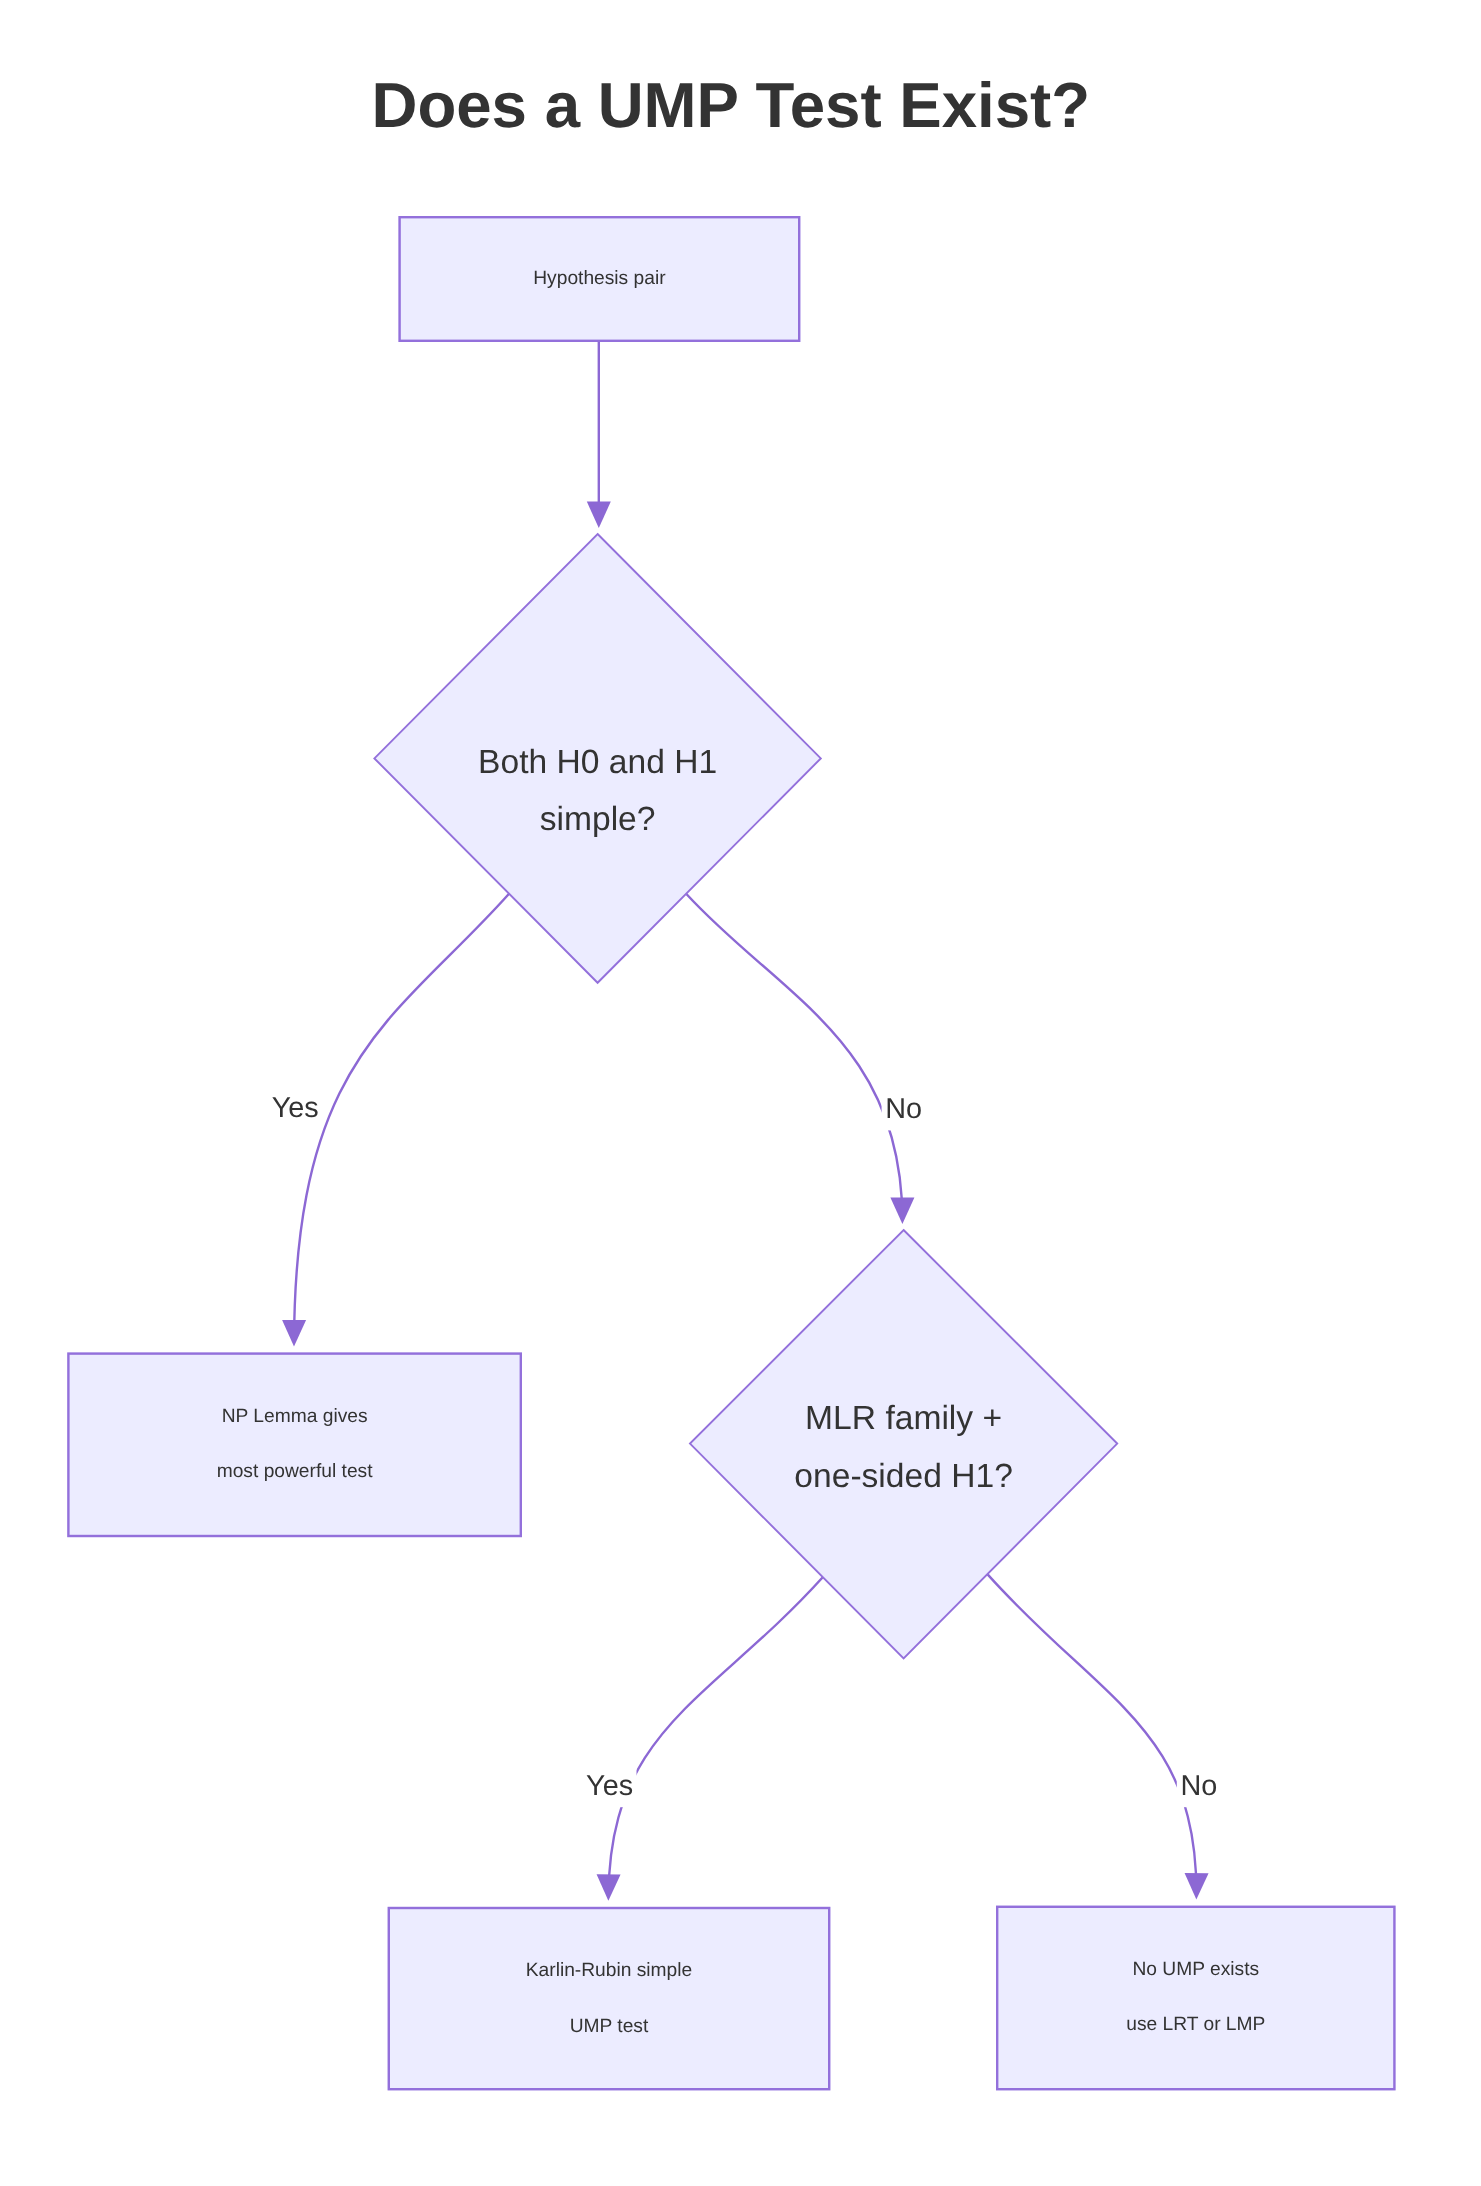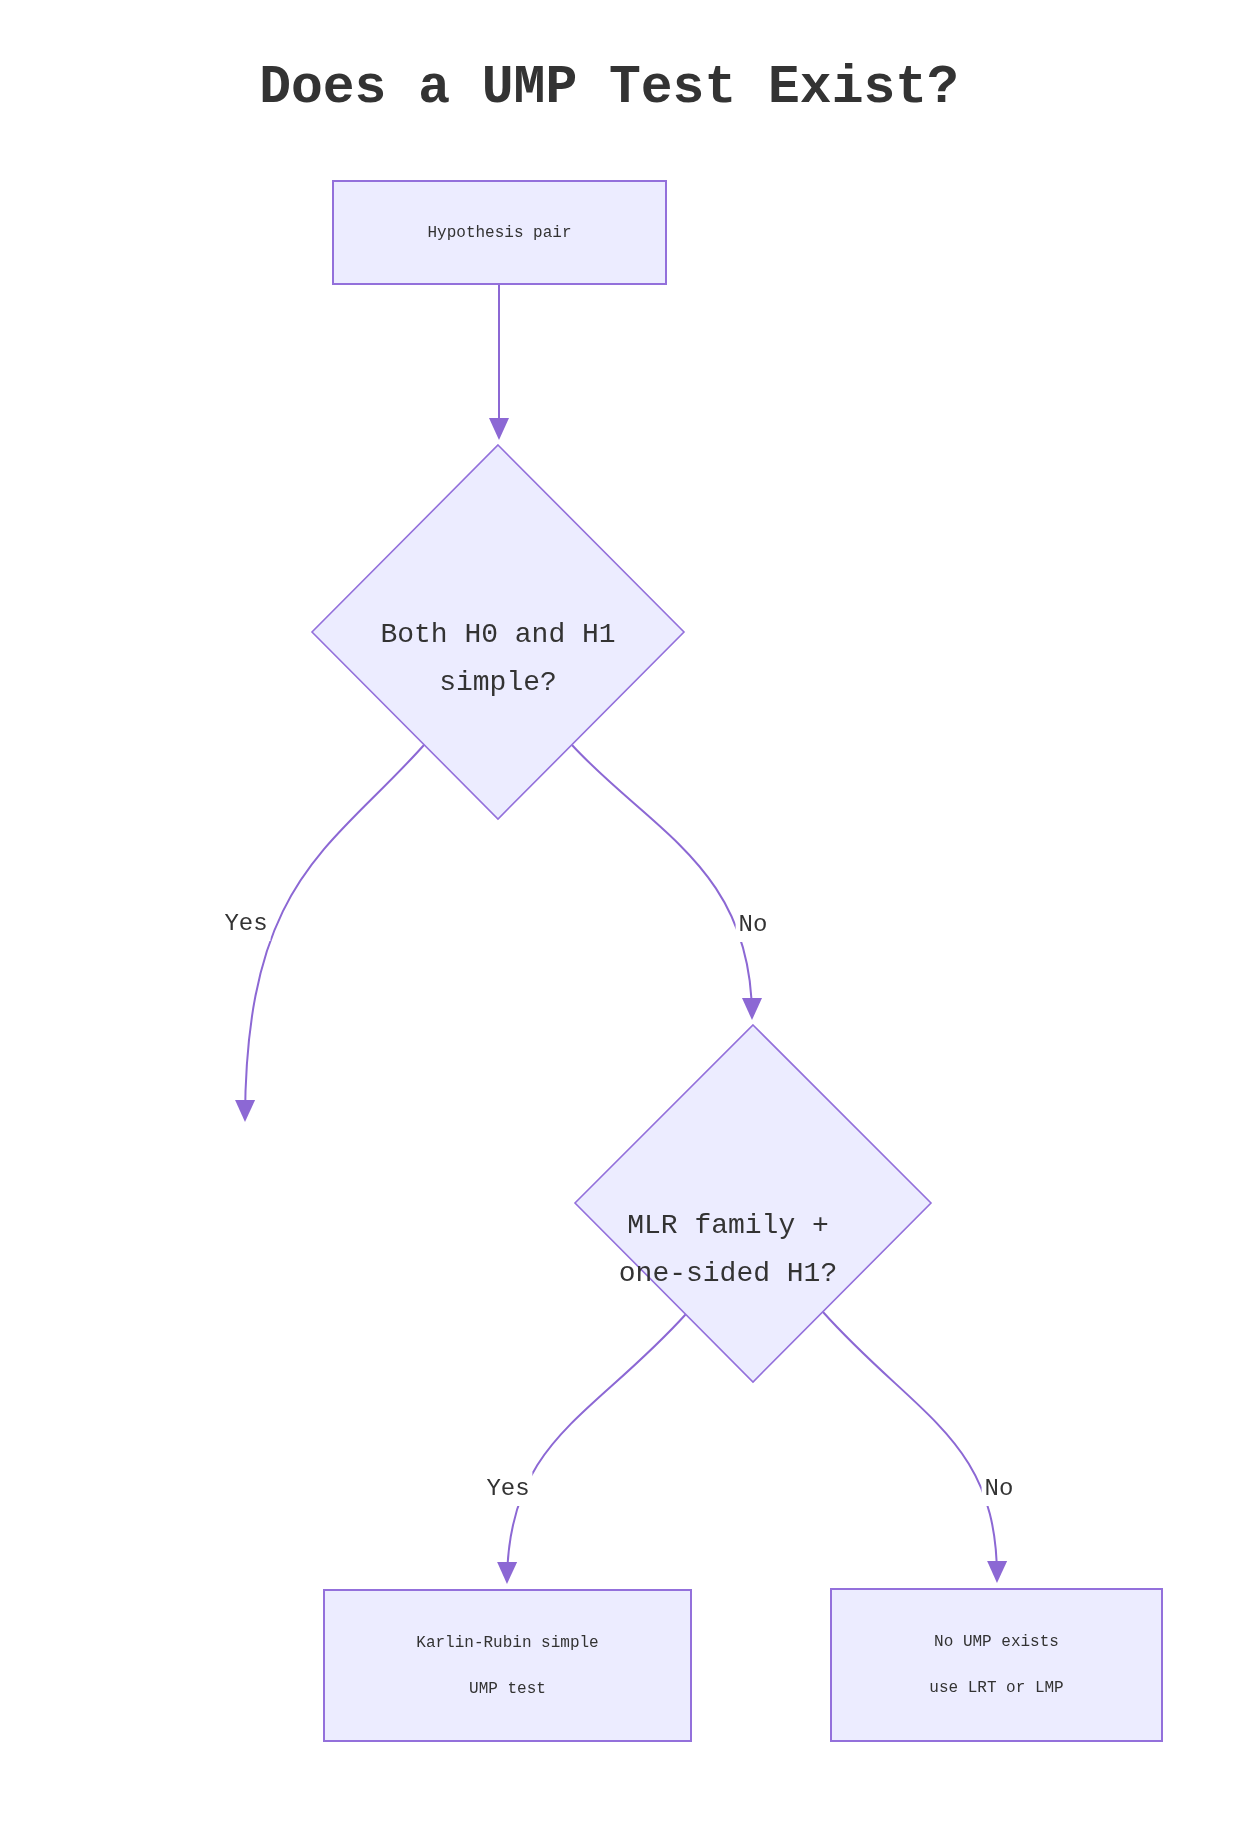--- a/index.html
+++ b/index.html
@@ -7,21 +7,21 @@
     --node-border:#9370DB;
     --edge:#8C68D4;
     --text:#333333;
     --bg:#FFFFFF;
   }
   html,body{margin:0;padding:0;background:var(--bg);}
   .canvas{
     position:relative;
     width:1222px;height:1822px;
     background:var(--bg);
-    font-family:Liberation Mono, monospace;
+    font-family:Liberation Sans, sans-serif;
     color:var(--text);
     overflow:hidden;
   }
   .title{
     position:absolute;
     left:0;top:58px;width:1218px;
     margin:0;
     text-align:center;
     font-size:53px;
     font-weight:700;
@@ -81,37 +81,41 @@
     <path class="edge-path" marker-end="url(#arrow)" d="M823,1312 C918,1418 998,1440 997,1580"></path>
 
     <polygon class="diamond" points="498,445 684,632 498,819 312,632"></polygon>
     <polygon class="diamond" points="753,1025 931,1203 753,1382 575,1203"></polygon>
   </svg>
 
   <div class="node-rect" style="left:332px;top:180px;width:335px;height:105px;">
     <span>Hypothesis pair</span>
   </div>
 
+  <div class="node-rect" style="left:56px;top:1127px;width:379px;height:154px;">
+    <span>NP Lemma gives</span>
+    <span>most powerful test</span>
+  </div>
 
   <div class="node-rect" style="left:323px;top:1589px;width:369px;height:153px;">
     <span>Karlin-Rubin simple</span>
     <span>UMP test</span>
   </div>
 
   <div class="node-rect" style="left:830px;top:1588px;width:333px;height:154px;">
     <span>No UMP exists</span>
     <span>use LRT or LMP</span>
   </div>
 
   <div class="diamond-label" style="left:328px;top:583px;margin-top:28px;">
     <div>Both H0 and H1</div>
     <div>simple?</div>
   </div>
 
-  <div class="diamond-label" style="left:558px;top:1158px;margin-top:44px;">
+  <div class="diamond-label" style="left:583px;top:1158px;">
     <div>MLR family +</div>
     <div>one-sided H1?</div>
   </div>
 
   <div class="edge-label" style="left:246px;top:924px;">Yes</div>
   <div class="edge-label" style="left:753px;top:925px;">No</div>
   <div class="edge-label" style="left:508px;top:1489px;">Yes</div>
   <div class="edge-label" style="left:999px;top:1489px;">No</div>
 
 </div>

